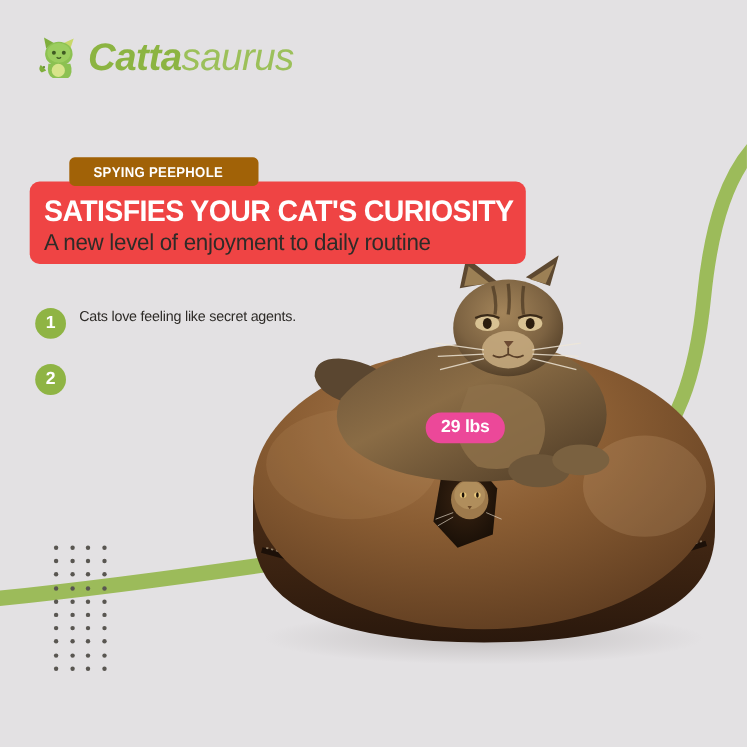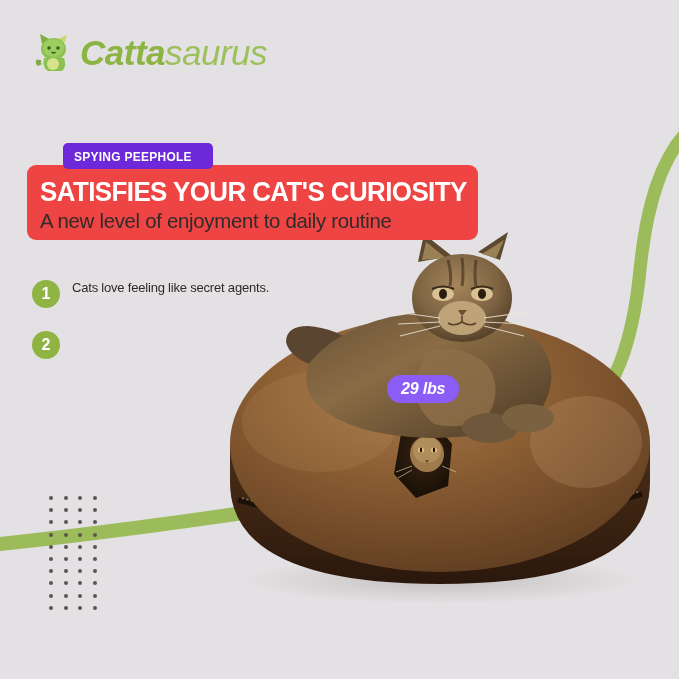--- a/index.html
+++ b/index.html
@@ -112,22 +112,22 @@
     transform: scaleX(0.97);
     transform-origin: left center;
   }
 
   
   .badge-eyebrow {
     position: absolute;
     left: 63px;
     top: 143px;
     height: 26px;
-    padding: 0 11px;
-    background: #6d28d9;
+    padding: 0 22px;
+    background: #a16207;
     border-radius: 5px;
     display: flex;
     align-items: center;
     z-index: 9;
   }
   .badge-eyebrow span {
     font-size: 13px;
     font-weight: 700;
     color: #ffffff;
     letter-spacing: 0.3px;
@@ -183,27 +183,26 @@
   }
   .product svg { display: block; width: 100%; height: 100%; }
 
   
   .weight-badge {
     position: absolute;
     left: 387px;
     top: 375px;
     height: 28px;
     padding: 0 14px;
-    background: #8b5cf6;
+    background: #ec4899;
     border-radius: 14px;
     display: flex;
     align-items: center;
     justify-content: center;
     z-index: 11;
-    font-style: italic;
   }
   .weight-badge span {
     font-size: 16px;
     font-weight: 700;
     color: #ffffff;
     white-space: nowrap;
     letter-spacing: -0.2px;
   }
 </style>
 </head>

